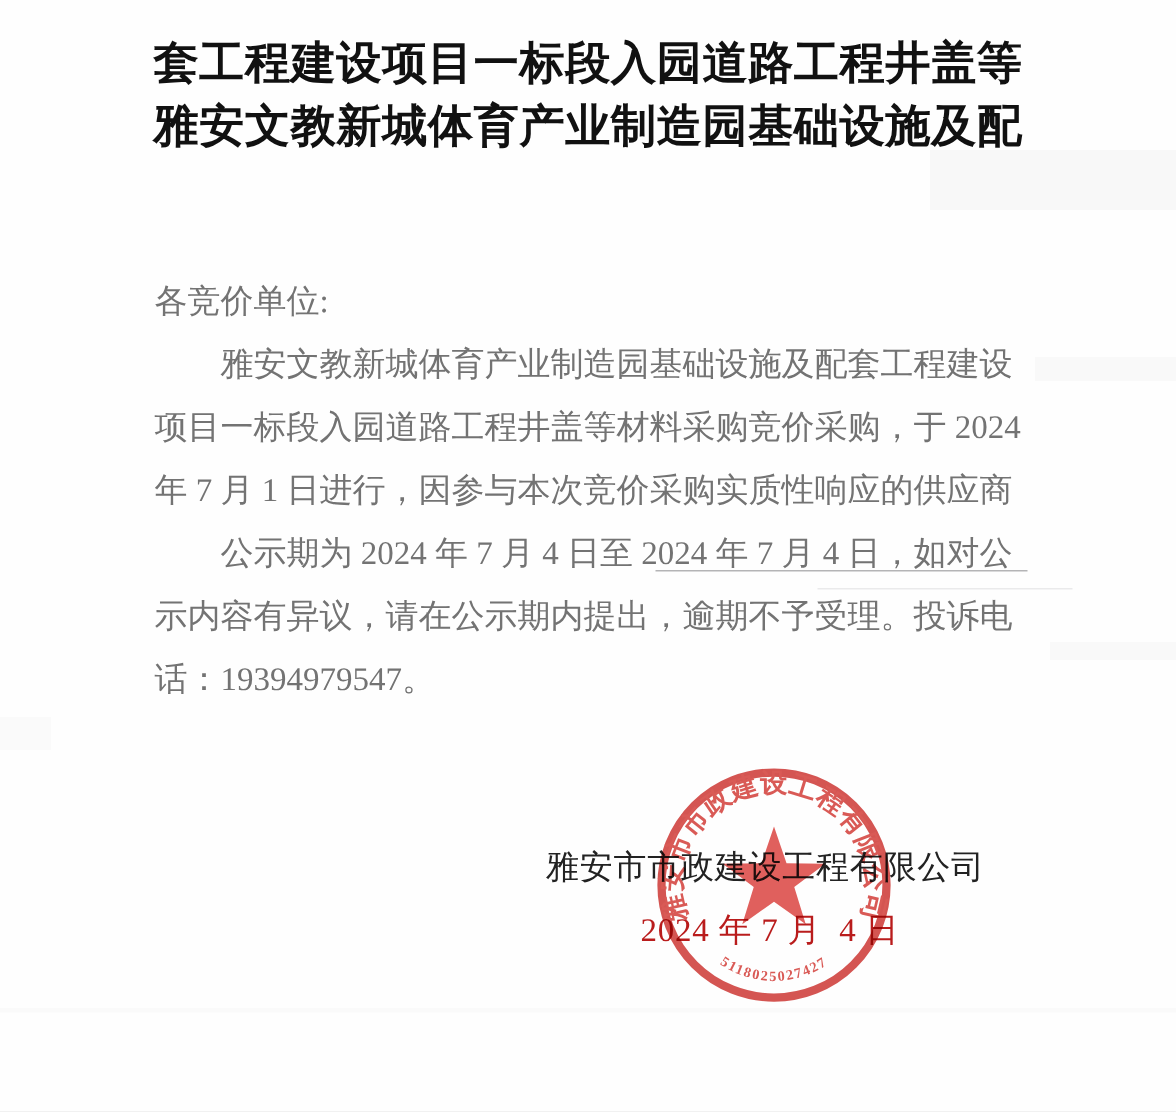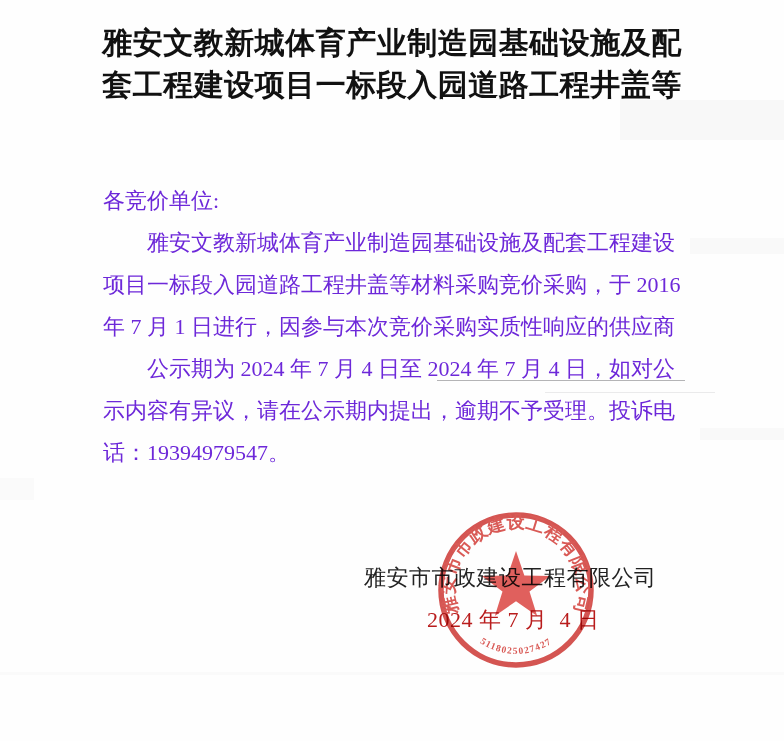--- a/index.html
+++ b/index.html
@@ -31,21 +31,21 @@
     line-height: 42px;
     letter-spacing: 0.5px;
     color: #111;
   }
   .body-text {
     position: absolute;
     left: 103px; top: 180px;
     width: 590px;
     font-size: 22px;
     line-height: 42px;
-    color: #6d28d9;
+    color: #737373;
   }
   .body-line { white-space: pre; }
 
   .underline-artifact {
     position: absolute;
     left: 437px; top: 380px;
     width: 248px; height: 0;
     border-top: 1.5px solid rgba(90,90,95,0.45);
   }
   .underline-artifact-2 {
@@ -87,28 +87,28 @@
 
 <div class="page">
 
   <div class="artifact streak-1"></div>
   <div class="artifact streak-2"></div>
   <div class="artifact streak-3"></div>
   <div class="artifact streak-4"></div>
   <div class="artifact streak-5"></div>
 
   <div class="title">
+    <div>套工程建设项目一标段入园道路工程井盖等</div>
     <div>雅安文教新城体育产业制造园基础设施及配</div>
-    <div>套工程建设项目一标段入园道路工程井盖等</div>
   </div>
 
   <div class="body-text">
     <div class="body-line">各竞价单位:</div>
     <div class="body-line">　　雅安文教新城体育产业制造园基础设施及配套工程建设</div>
-    <div class="body-line">项目一标段入园道路工程井盖等材料采购竞价采购，于 2016</div>
+    <div class="body-line">项目一标段入园道路工程井盖等材料采购竞价采购，于 2024</div>
     <div class="body-line">年 7 月 1 日进行，因参与本次竞价采购实质性响应的供应商</div>
     <div class="body-line">　　公示期为 2024 年 7 月 4 日至 2024 年 7 月 4 日，如对公</div>
     <div class="body-line">示内容有异议，请在公示期内提出，逾期不予受理。投诉电</div>
     <div class="body-line">话：19394979547。</div>
   </div>
 
   <div class="underline-artifact"></div>
   <div class="underline-artifact-2"></div>
 
   <div class="sig-company">雅安市市政建设工程有限公司</div>

